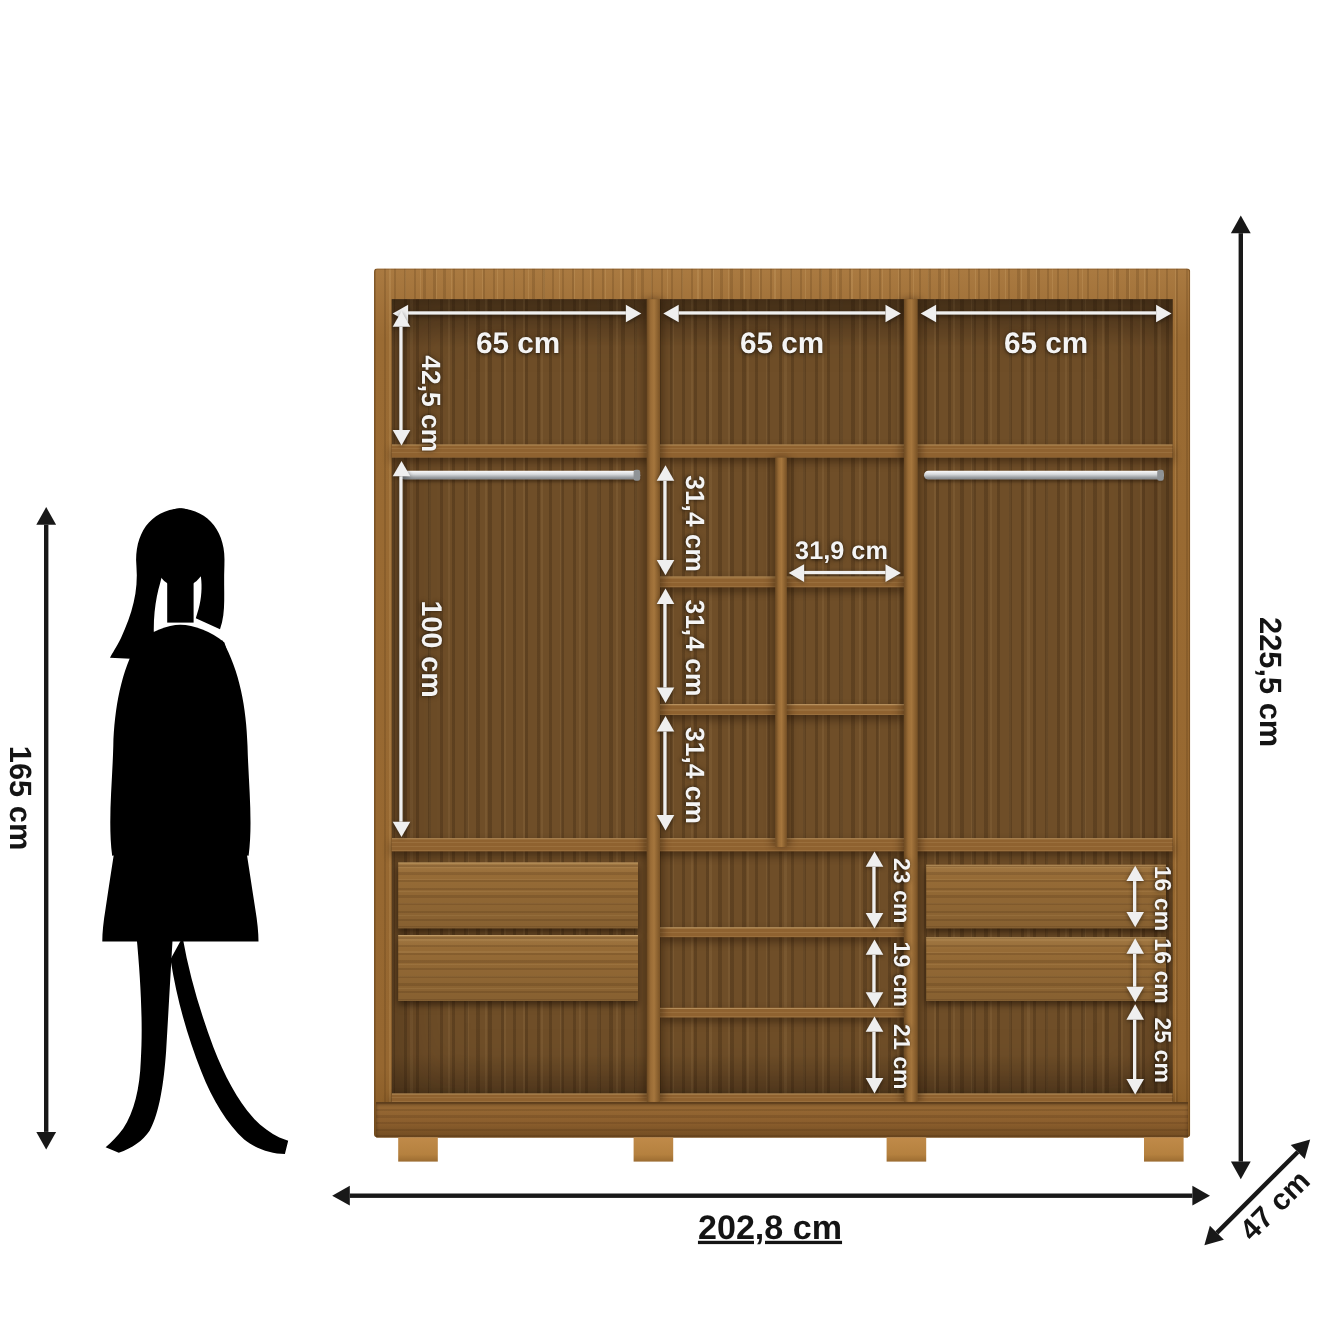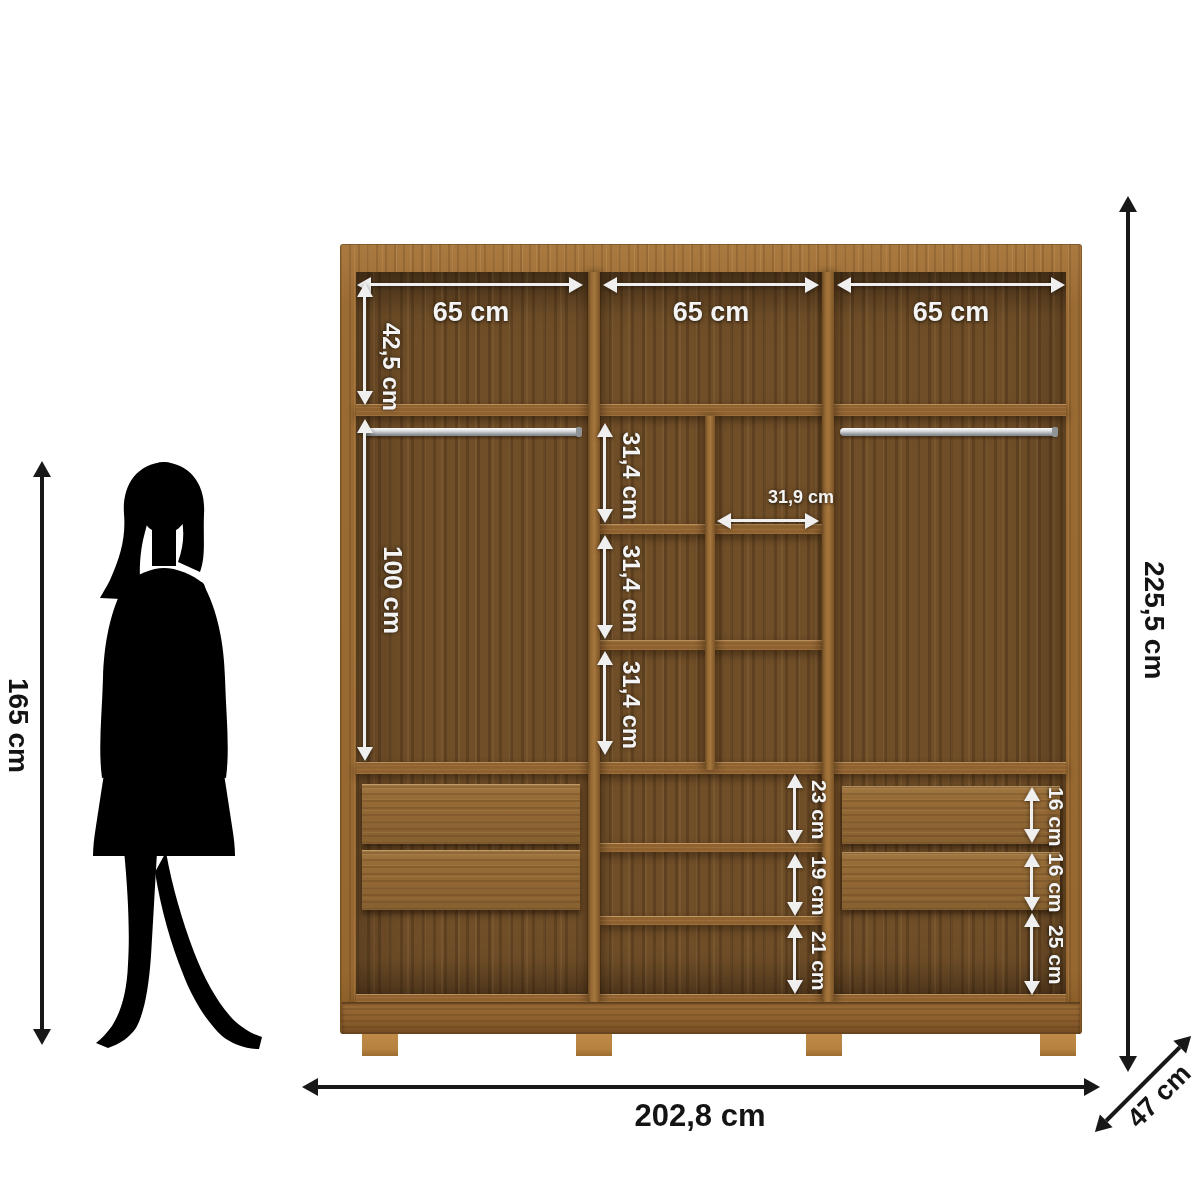--- a/index.html
+++ b/index.html
@@ -169,39 +169,39 @@
   <div class="varrow" style="left:363px;top:433px;height:314px;"></div>
   <div class="dim vert" style="left:377px;top:505px;height:170px;font-size:26px;">100 cm</div>
 
   <div class="varrow" style="left:603px;top:437px;height:72px;"></div>
   <div class="dim vert" style="left:617px;top:426px;height:100px;font-size:24px;">31,4 cm</div>
   <div class="varrow" style="left:603px;top:549px;height:76px;"></div>
   <div class="dim vert" style="left:617px;top:538px;height:102px;font-size:24px;">31,4 cm</div>
   <div class="varrow" style="left:603px;top:665px;height:76px;"></div>
   <div class="dim vert" style="left:617px;top:654px;height:102px;font-size:24px;">31,4 cm</div>
 
-  <div class="dim center" style="left:738px;top:487px;width:126px;font-size:18px;text-align:center;">31,9 cm</div>
+  <div class="dim center" style="left:702px;top:487px;width:126px;font-size:23px;text-align:center;">31,9 cm</div>
   <div class="harrow" style="left:731px;top:519px;width:74px;"></div>
 
   <div class="varrow" style="left:793px;top:788px;height:42px;"></div>
   <div class="dim vert" style="left:807px;top:775px;height:70px;font-size:21px;">23 cm</div>
   <div class="varrow" style="left:793px;top:868px;height:34px;"></div>
   <div class="dim vert" style="left:807px;top:854px;height:64px;font-size:21px;">19 cm</div>
   <div class="varrow" style="left:793px;top:938px;height:42px;"></div>
   <div class="dim vert" style="left:807px;top:925px;height:72px;font-size:21px;">21 cm</div>
 
   <div class="varrow" style="left:1030px;top:801px;height:28px;"></div>
   <div class="dim vert" style="left:1044px;top:787px;height:58px;font-size:21px;">16 cm</div>
   <div class="varrow" style="left:1030px;top:867px;height:30px;"></div>
   <div class="dim vert" style="left:1044px;top:853px;height:60px;font-size:21px;">16 cm</div>
   <div class="varrow" style="left:1030px;top:927px;height:54px;"></div>
   <div class="dim vert" style="left:1044px;top:915px;height:80px;font-size:21px;">25 cm</div>
 
   <div class="varrow black" style="left:1126px;top:212px;height:844px;"></div>
   <div class="dim vert blacktxt" style="left:1138px;top:528px;height:184px;font-size:28px;">225,5 cm</div>
 
   <div class="harrow black" style="left:318px;top:1085px;width:766px;"></div>
-  <div class="dim center blacktxt" style="left:500px;top:1098px;width:400px;font-size:31px;">202,8 cm</div>
+  <div class="dim center blacktxt" style="left:500px;top:1098px;width:400px;font-size:31px;text-decoration:underline;">202,8 cm</div>
 
   <div class="harrow black" style="left:1091px;top:1082px;width:104px;transform:rotate(-45deg);"></div>
   <div class="dim center blacktxt" style="left:1122px;top:1083px;width:70px;font-size:27px;transform:rotate(-45deg);">47 cm</div>
 
 </div>
 
 </body></html>

